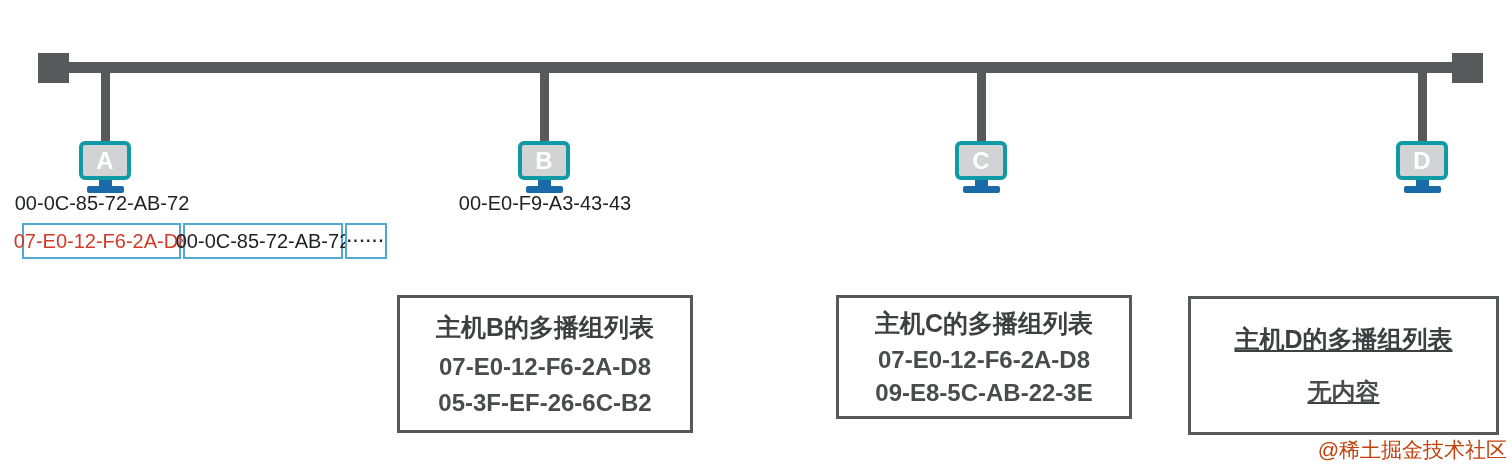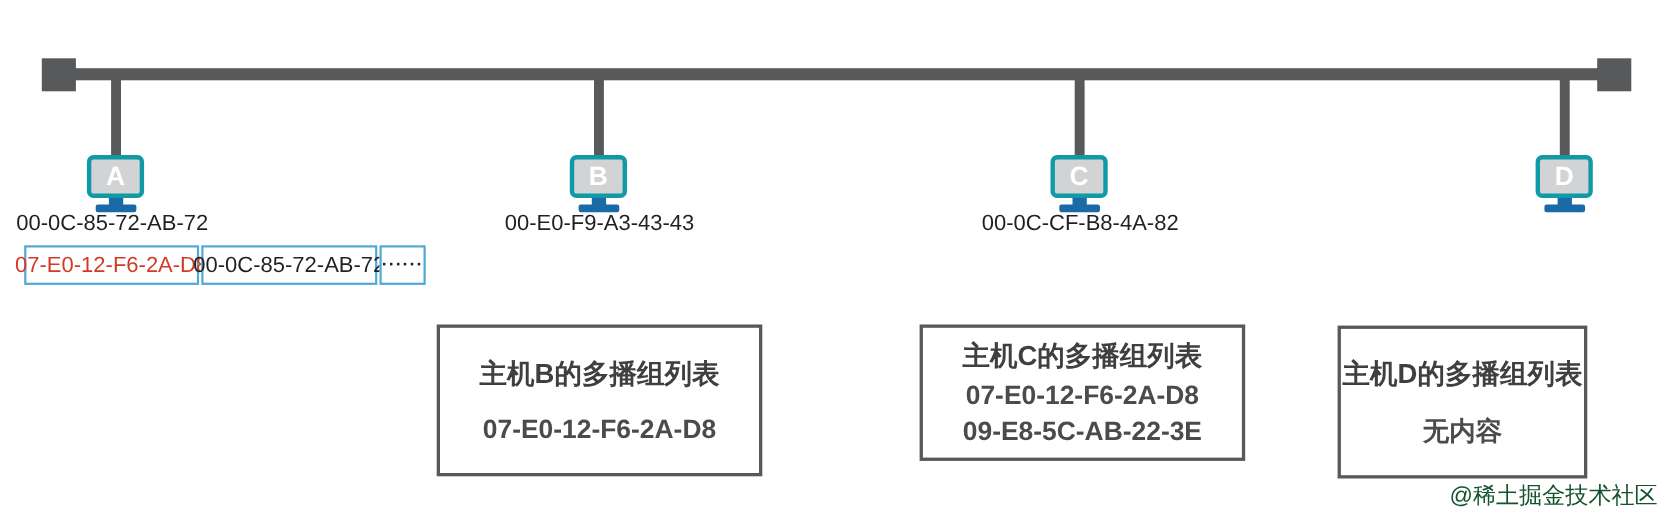--- a/index.html
+++ b/index.html
@@ -37,27 +37,27 @@
   .cell-src  { width:156px; }
   .cell-more { width:38px; font-weight:bold; font-size:16px; letter-spacing:1px; }
   
   .group-box {
     position:absolute; box-sizing:border-box; border:3px solid #57585a; background:#ffffff;
     display:flex; flex-direction:column; align-items:center; justify-content:space-evenly;
     padding:4px 6px; color:#3e3f41;
   }
   .box-b { left:397px; top:295px; width:296px; height:138px; }
   .box-c { left:836px; top:295px; width:296px; height:124px; }
-  .box-d { left:1216px; top:296px; width:227px; height:139px; }
+  .box-d { left:1188px; top:296px; width:311px; height:139px;text-decoration:underline; }
   .group-title { font-weight:bold; font-size:25px; white-space:nowrap; }
   .group-entry { font-weight:bold; font-size:24px; color:#4a4b4d; white-space:nowrap; }
   
   .watermark {
     position:absolute; right:5px; top:436px;
-    font-size:21px; color:#14532d; white-space:nowrap;
+    font-size:21px; color:#c2410c; white-space:nowrap;
   }
 </style>
 </head>
 <body>
 
 <div class="canvas">
 
   <div class="bus-bar"></div>
   <div class="terminator term-left"></div>
   <div class="terminator term-right"></div>
@@ -77,38 +77,38 @@
   <div class="neck" style="left:538px"></div>
   <div class="base" style="left:526px"></div>
   <div class="mac" style="left:545px">00-E0-F9-A3-43-43</div>
 
   <div class="drop" style="left:977px"></div>
   <div class="monitor" style="left:955px">
     <span class="letter">C</span>
   </div>
   <div class="neck" style="left:975px"></div>
   <div class="base" style="left:963px"></div>
-  <div class="mac" style="left:982px">00-0C-CF-B8-4A-82</div>
 
   <div class="drop" style="left:1418px"></div>
   <div class="monitor" style="left:1396px">
     <span class="letter">D</span>
   </div>
   <div class="neck" style="left:1416px"></div>
   <div class="base" style="left:1404px"></div>
 
   <div class="frame">
     <div class="frame-cell cell-dest">07-E0-12-F6-2A-D8</div>
     <div class="frame-cell cell-src">00-0C-85-72-AB-72</div>
     <div class="frame-cell cell-more">······</div>
   </div>
 
   <div class="group-box box-b">
     <div class="group-title">主机B的多播组列表</div>
     <div class="group-entry">07-E0-12-F6-2A-D8</div>
+    <div class="group-entry">05-3F-EF-26-6C-B2</div>
   </div>
 
   <div class="group-box box-c">
     <div class="group-title">主机C的多播组列表</div>
     <div class="group-entry">07-E0-12-F6-2A-D8</div>
     <div class="group-entry">09-E8-5C-AB-22-3E</div>
   </div>
 
   <div class="group-box box-d">
     <div class="group-title">主机D的多播组列表</div>

